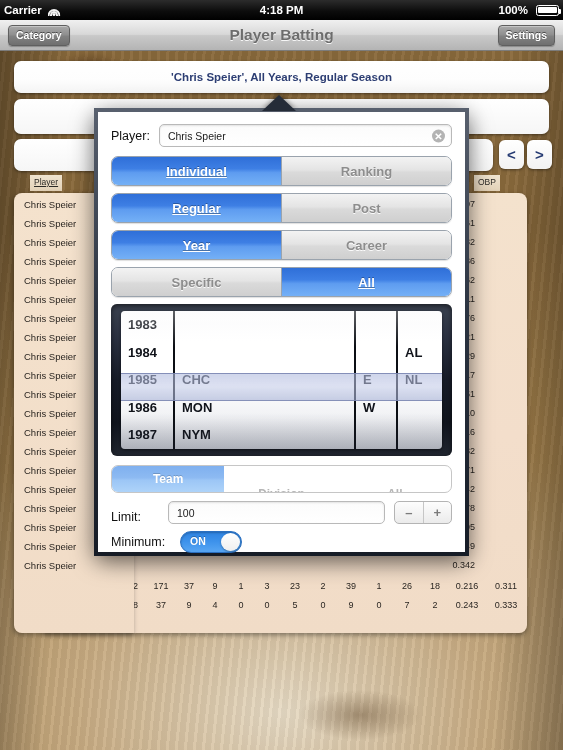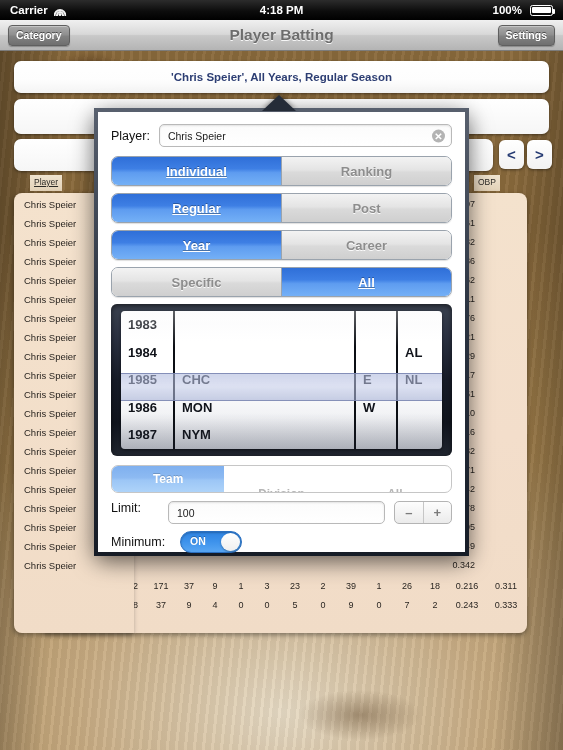--- a/index.html
+++ b/index.html
@@ -29,21 +29,21 @@
     position:absolute; left:300px; top:690px; width:120px; height:50px;
     border-radius:50%;
     background:radial-gradient(ellipse at 50% 50%, rgba(80,55,28,.40), transparent 72%);
   }
 
   
   .statusbar {
     position:absolute; top:0; left:0; right:0; height:20px;
     background:linear-gradient(180deg,#2c2c2c 0%, #0d0d0d 55%, #000 100%);
     display:flex; align-items:center; color:#fff;
-    font-size:11.5px; font-weight:bold; padding:0 10px; z-index:30;
+    font-size:11.5px; font-weight:bold; padding:0 4px; z-index:30;
   }
   .sb-left { display:flex; align-items:center; gap:5px; }
   .sb-center { position:absolute; left:0; right:0; text-align:center; font-size:11.5px; }
   .sb-right { margin-left:auto; display:flex; align-items:center; gap:8px; position:relative; z-index:2;}
   .wifi { position:relative; width:14px; height:11px; }
   .wifi i {
     position:absolute; left:50%; bottom:0; transform:translateX(-50%);
     border:2px solid #fff; border-bottom:none; border-radius:50% 50% 0 0 / 100% 100% 0 0;
     background:transparent;
   }
@@ -235,21 +235,21 @@
   .seg4 > div + div { border-left:1px solid #d3d3d3; }
   .s4-on {
     background:linear-gradient(180deg,#7fb0ef 0%, #8dbaf2 45%, #9cc6f6 55%, #aed3f9 100%);
     color:#fff; text-shadow:0 -1px 0 rgba(0,0,0,.18);
   }
   .s4-off {
     background:linear-gradient(180deg,#fafafa 0%, #f1f1f1 46%, #ececec 54%, #e6e6e6 100%);
     color:#b6b6b6; text-shadow:0 1px 0 rgba(255,255,255,.9);margin-top:28px;
   }
 
-  .limitrow { display:flex; align-items:flex-start; gap:9px; margin-bottom:7px; }
+  .limitrow { display:flex; align-items:flex-end; gap:9px; margin-bottom:7px; }
   .limitrow .flabel { width:48px; }
   .stepper {
     display:flex; width:58px; height:23px; border:1px solid #b4b4b4; border-radius:5px; overflow:hidden;
     background:linear-gradient(180deg,#fdfdfd,#ebebeb);
   }
   .stepper > div {
     flex:1; display:flex; align-items:center; justify-content:center;
     font-size:13px; color:#7b7b7b; font-weight:bold;
   }
   .stepper > div + div { border-left:1px solid #c6c6c6; }

